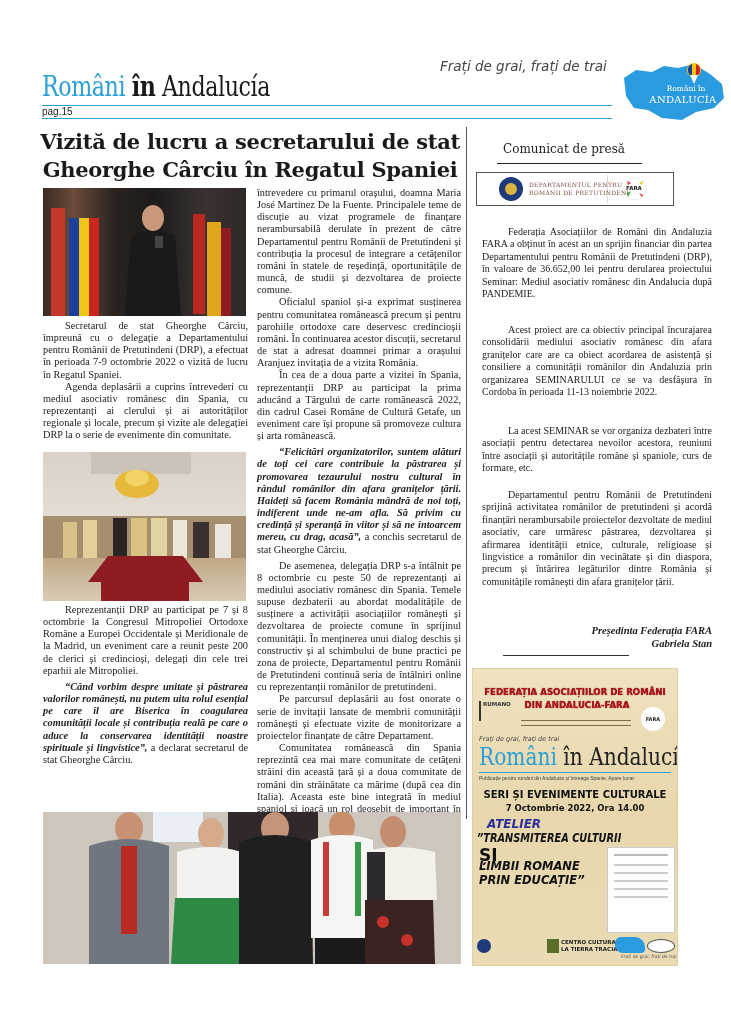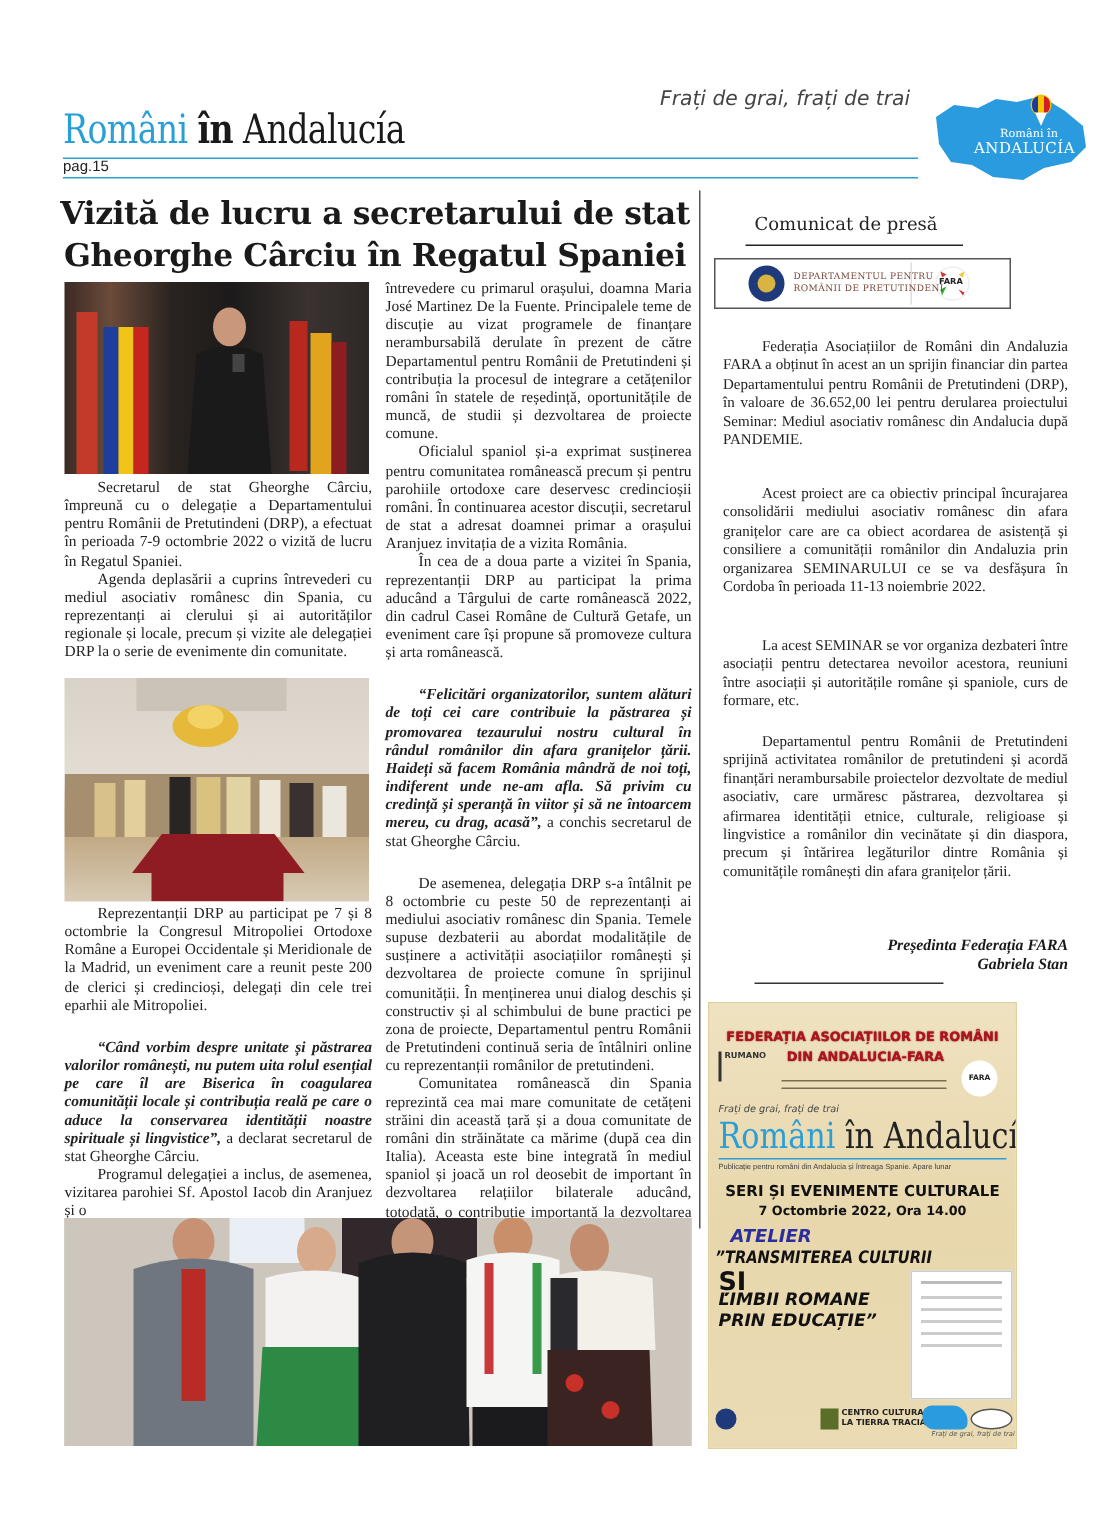--- a/index.html
+++ b/index.html
@@ -13,21 +13,21 @@
   .slogan{left:440px;top:58px;font-family:"DejaVu Sans",sans-serif;font-style:italic;font-size:13.5px;color:#444;white-space:nowrap;}
   .hline{height:1px;background:#2a9fd6;}
   .pagenum{left:42px;top:106px;font-family:"Liberation Sans",sans-serif;font-size:10px;color:#222;}
   .logo-map{left:618px;top:58px;width:110px;height:66px;}
   
   .headline{left:40px;top:128px;width:420px;text-align:center;font-family:"DejaVu Serif",serif;font-weight:bold;font-size:21px;line-height:28px;letter-spacing:-0.3px;color:#1a1a1a;}
   .vrule{left:466px;top:127px;width:1px;height:692px;background:#555;}
   
   .col{font-size:10.3px;line-height:12.15px;text-align:justify;color:#222;}
   .col p{margin:0;text-indent:22px;}
-  .col p.gap{margin-top:16px;}
+  .col p.gap{margin-top:4px;}
   .col .q{font-weight:bold;font-style:italic;}
   .col .sig{font-weight:bold;font-style:italic;text-indent:0;font-size:11px;}
   .photo{overflow:hidden;}
   
   .press-title{left:490px;top:142px;width:148px;text-align:center;font-family:"DejaVu Serif",serif;font-size:12px;color:#222;}
   .press-underline{left:497px;top:163px;width:145px;height:1px;background:#222;}
   .press-logos{left:476px;top:172px;width:196px;height:32px;border:1px solid #555;background:#fff;}
   .rcol{left:482px;width:230px;font-size:10px;line-height:12.4px;text-align:justify;color:#222;}
   .rcol p{margin:0;text-indent:26px;}
   .signature{left:540px;top:624px;width:172px;text-align:right;font-weight:bold;font-style:italic;font-size:10.5px;line-height:13px;}
@@ -103,29 +103,29 @@
     <rect x="150" y="70" width="16" height="36" fill="#3a3030"></rect>
     <rect x="172" y="72" width="16" height="34" fill="#ece7de"></rect>
     <polygon points="45,130 160,130 140,104 65,104" fill="#8e1c22"></polygon>
     <rect x="58" y="128" width="88" height="21" fill="#8e1c22"></rect>
   </svg>
 </div>
 
 <div class="abs col" style="left:43px;top:604px;width:205px;">
   <p>Reprezentanții DRP au participat pe 7 și 8 octombrie la Congresul Mitropoliei Ortodoxe Române a Europei Occidentale și Meridionale de la Madrid, un eveniment care a reunit peste 200 de clerici și credincioși, delegați din cele trei eparhii ale Mitropoliei.</p>
   <p class="gap"><span class="q">“Când vorbim despre unitate și păstrarea valorilor românești, nu putem uita rolul esențial pe care îl are Biserica în coagularea comunității locale și contribuția reală pe care o aduce la conservarea identității noastre spirituale și lingvistice”,</span><span> a declarat secretarul de stat Gheorghe Cârciu.</span></p>
-  <p>Programul delegației a inclus, de asemenea, vizitarea parohiei Sf. Apostol Iacob din Aranjuez și o</p>
 </div>
 
 <div class="abs col" style="left:257px;top:187px;width:204px;">
   <p style="text-indent:0;">întrevedere cu primarul orașului, doamna Maria José Martinez De la Fuente. Principalele teme de discuție au vizat programele de finanțare nerambursabilă derulate în prezent de către Departamentul pentru Românii de Pretutindeni și contribuția la procesul de integrare a cetățenilor români în statele de reședință, oportunitățile de muncă, de studii și dezvoltarea de proiecte comune.</p>
   <p>Oficialul spaniol și-a exprimat susținerea pentru comunitatea românească precum și pentru parohiile ortodoxe care deservesc credincioșii români. În continuarea acestor discuții, secretarul de stat a adresat doamnei primar a orașului Aranjuez invitația de a vizita România.</p>
   <p>În cea de a doua parte a vizitei în Spania, reprezentanții DRP au participat la prima aducând a Târgului de carte românească 2022, din cadrul Casei Române de Cultură Getafe, un eveniment care își propune să promoveze cultura și arta românească.</p>
   <p class="gap"><span class="q">“Felicitări organizatorilor, suntem alături de toți cei care contribuie la păstrarea și promovarea tezaurului nostru cultural în rândul românilor din afara granițelor țării. Haideți să facem România mândră de noi toți, indiferent unde ne-am afla. Să privim cu credință și speranță în viitor și să ne întoarcem mereu, cu drag, acasă”,</span><span> a conchis secretarul de stat Gheorghe Cârciu.</span></p>
   <p class="gap">De asemenea, delegația DRP s-a întâlnit pe 8 octombrie cu peste 50 de reprezentanți ai mediului asociativ românesc din Spania. Temele supuse dezbaterii au abordat modalitățile de susținere a activității asociațiilor românești și dezvoltarea de proiecte comune în sprijinul comunității. În menținerea unui dialog deschis și constructiv și al schimbului de bune practici pe zona de proiecte, Departamentul pentru Românii de Pretutindeni continuă seria de întâlniri online cu reprezentanții românilor de pretutindeni.</p>
+  <p>Pe parcursul deplasării au fost onorate o serie de invitații lansate de membrii comunității românești și efectuate vizite de monitorizare a proiectelor finanțate de către Departament.</p>
   <p>Comunitatea românească din Spania reprezintă cea mai mare comunitate de cetățeni străini din această țară și a doua comunitate de români din străinătate ca mărime (după cea din Italia). Aceasta este bine integrată în mediul spaniol și joacă un rol deosebit de important în dezvoltarea relațiilor bilaterale aducând, totodată, o contribuție importantă la dezvoltarea economiei spaniole, precum și a celei românești.</p>
   <p class="sig">Departamentul pentru Românii de Pretutindeni</p>
 </div>
 
 <div class="abs photo" style="left:43px;top:812px;width:418px;height:152px;background:linear-gradient(90deg,#a8a09a 0%,#d4d0cb 30%,#4a3f3a 50%,#cfcac5 75%,#b5a998 100%);">
   <svg width="418" height="152">
     <rect x="0" y="0" width="418" height="152" fill="#cdc6bd"></rect>
     <rect x="110" y="0" width="50" height="30" fill="#eaeff5"></rect>
     <rect x="185" y="0" width="90" height="40" fill="#30282a"></rect>
     <ellipse cx="86" cy="16" rx="14" ry="16" fill="#c99174"></ellipse>

